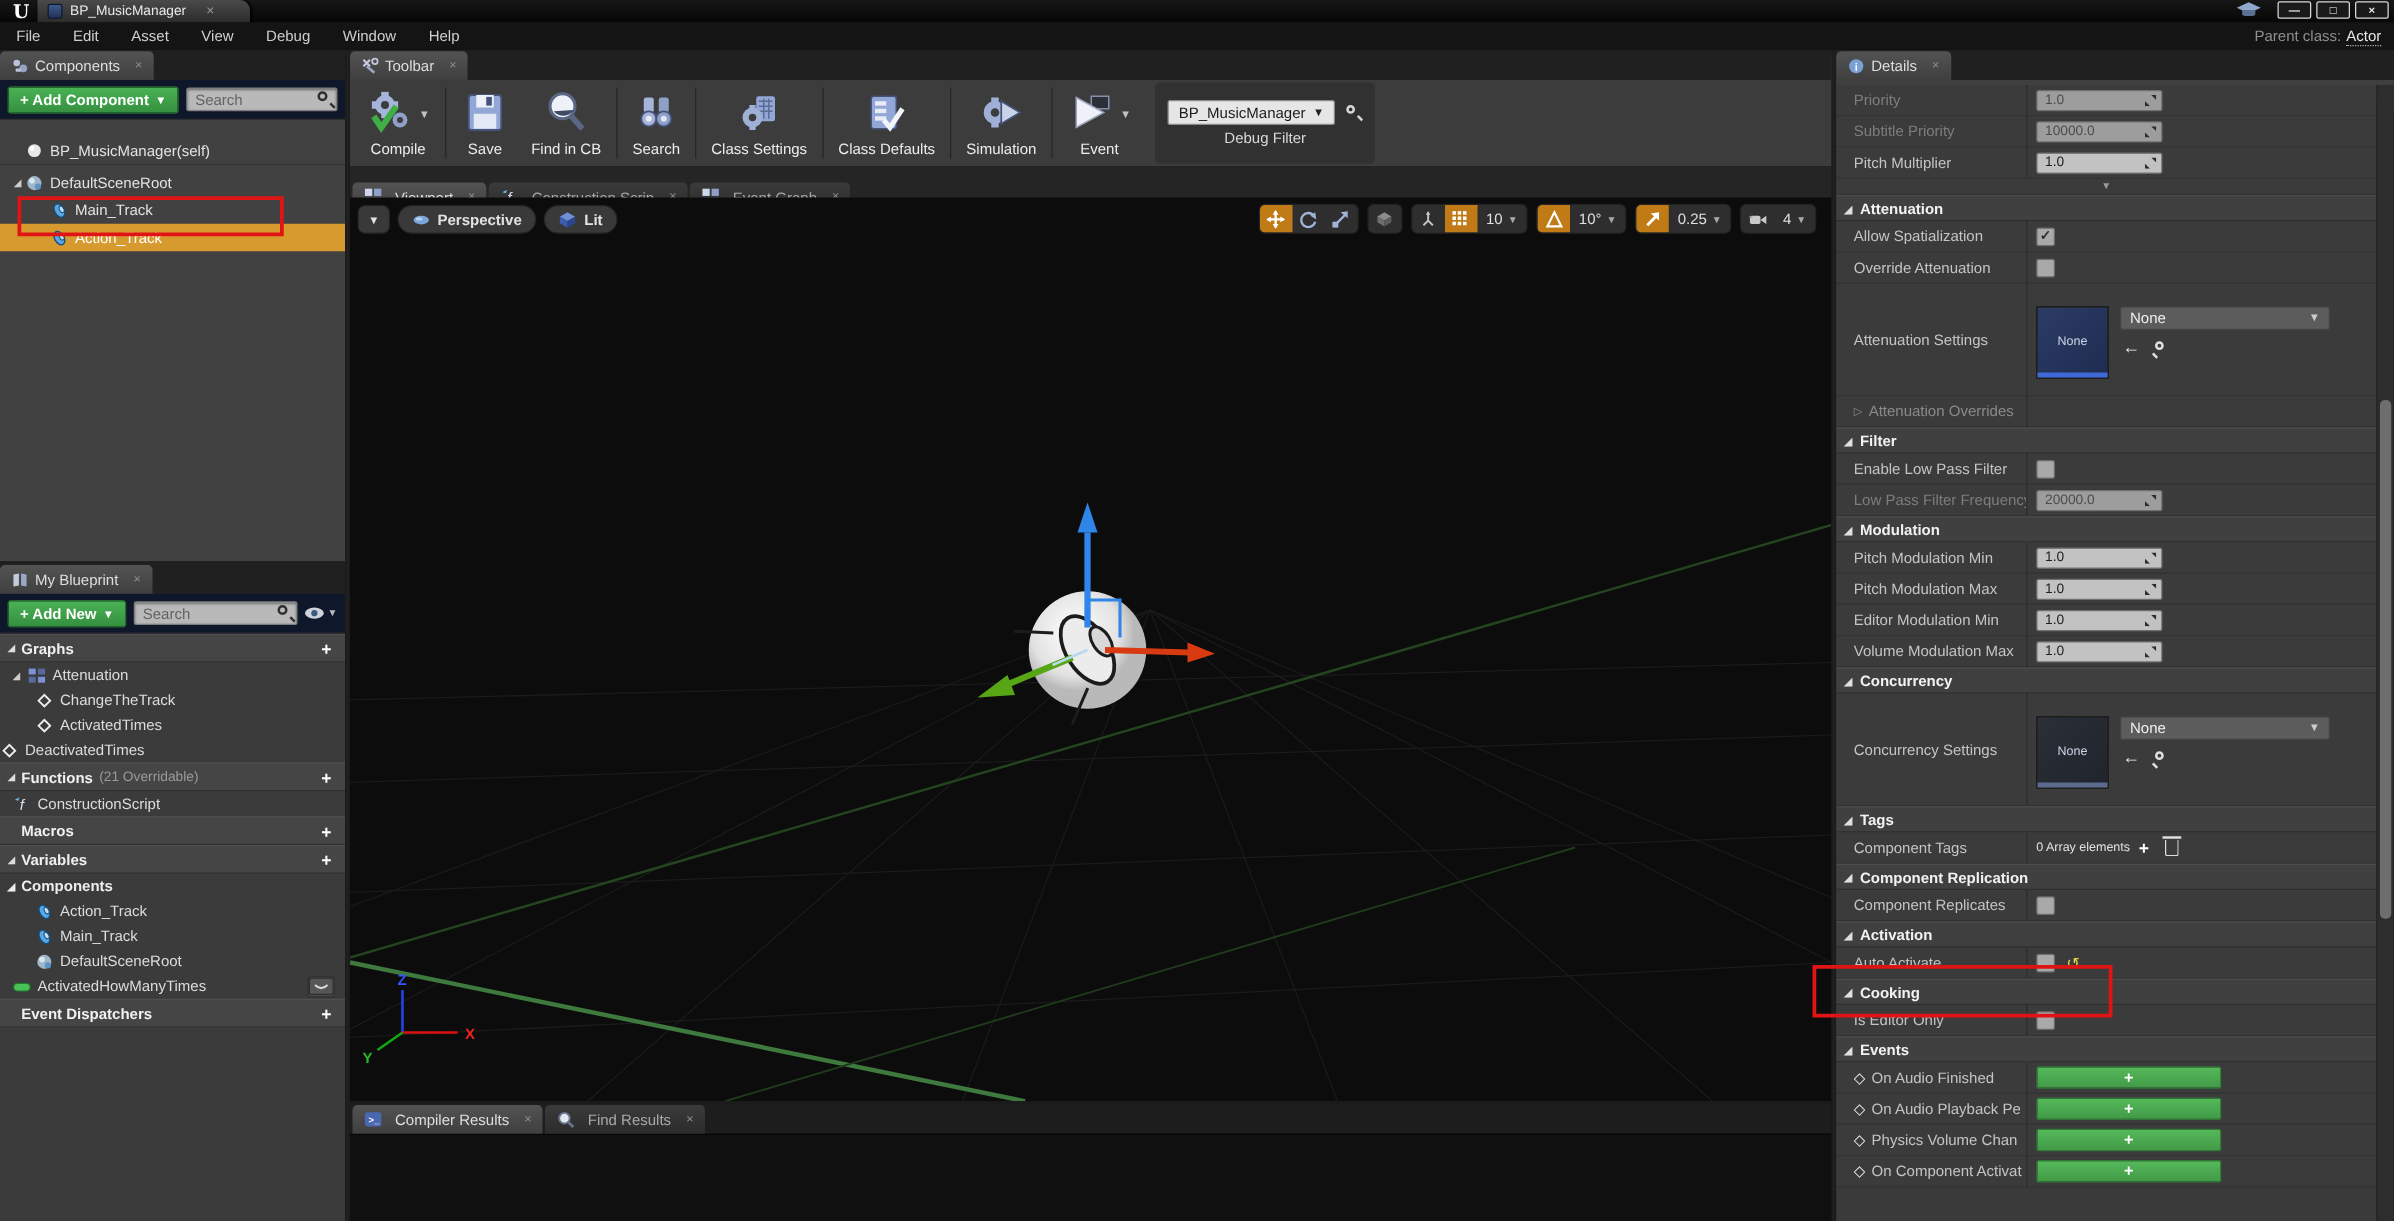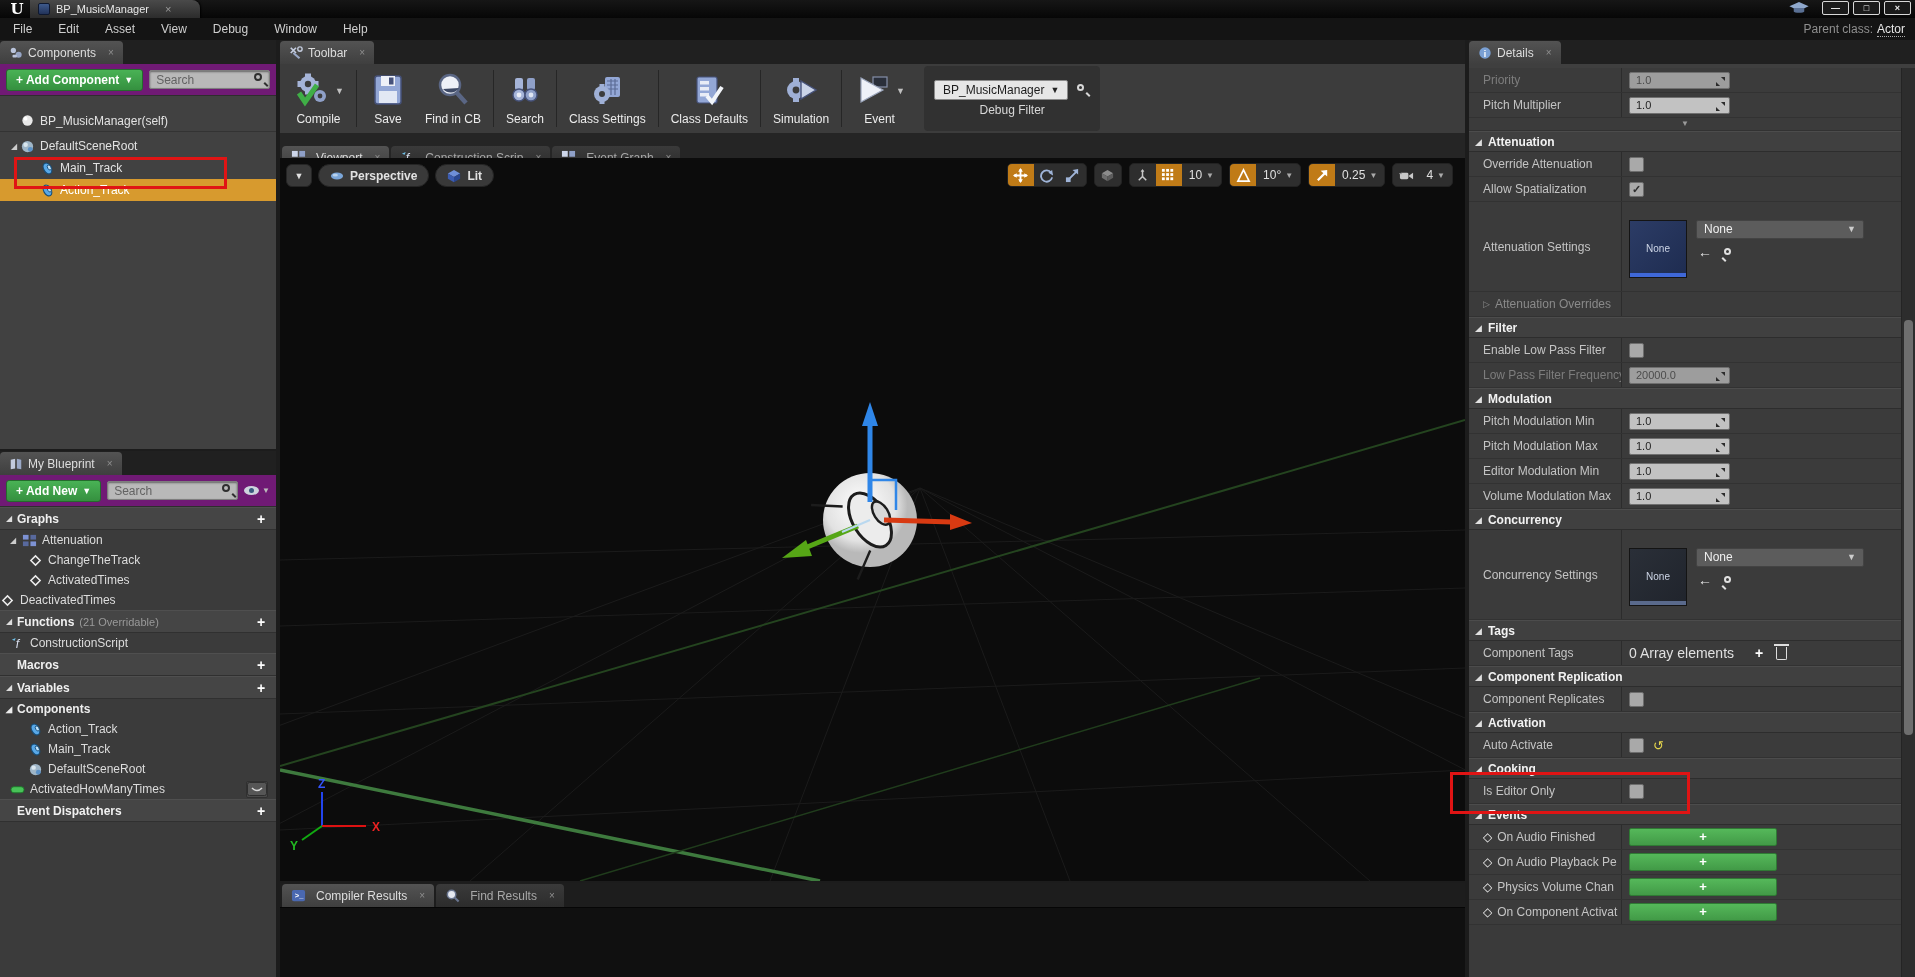--- a/index.html
+++ b/index.html
@@ -26,21 +26,21 @@
   
   .ptabbar { height:24px; background:#202020; display:flex; align-items:flex-end; }
   .ptab { height:23px; background:linear-gradient(#535353,#3f3f3f); border-radius:4px 4px 0 0; margin-right:2px; display:flex; align-items:center; gap:5px; padding:0 9px; color:#dedede; font-size:12px; white-space:nowrap; }
   .ptab.inactive { background:linear-gradient(#3a3a3a,#2c2c2c); color:#a8a8a8; }
   .ptab .x { color:#8f8f8f; font-size:10px; margin-left:7px; }
   .ticon { width:14px; height:14px; display:inline-block; flex:none; }
   .ticon svg { width:100%; height:100%; display:block; }
 
   
   #components-panel { position:absolute; left:0; top:40px; width:278px; height:409px; background:#414141; border-right:2px solid #1c1c1c; }
-  .panel-toolbar { height:32px; background:#701a75; display:flex; align-items:center; padding:0 6px; gap:6px; border-bottom:1px solid #2e2e2e; }
+  .panel-toolbar { height:32px; background:#0f172a; display:flex; align-items:center; padding:0 6px; gap:6px; border-bottom:1px solid #2e2e2e; }
   .green-btn { background:linear-gradient(#49b255,#35903f); border:1px solid #246b2d; border-radius:3px; color:#fff; font-weight:bold; font-size:12px; height:22px; display:flex; align-items:center; gap:5px; padding:0 9px; white-space:nowrap; }
   .green-btn .dd { font-size:9px; }
   .searchwrap { position:relative; flex:1; min-width:0; }
   .searchwrap input { width:100%; height:19px; background:#b9b9b9; border:1px solid #7e7e7e; border-radius:2px; color:#333; font-size:12px; padding:0 22px 0 6px; font-family:"Liberation Sans",sans-serif; box-shadow:inset 0 1px 2px rgba(0,0,0,.45); }
   .searchwrap input::placeholder { color:#636363; }
   .cssmag { position:absolute; right:8px; top:3px; width:8px; height:8px; border:2px solid #2f2f2f; border-radius:50%; }
   .cssmag::after { content:''; position:absolute; width:2px; height:5px; background:#2f2f2f; transform:rotate(-45deg); left:9px; top:7px; }
   .tree { padding-top:2px;margin-top:12px; }
   .tree-row { height:22px; display:flex; align-items:center; font-size:12px; color:#e2e2e2; position:relative; }
   .tree-row.sep { border-bottom:1px solid #333; margin-bottom:3px; }
@@ -129,21 +129,21 @@
   .asset-thumb.blue::after { content:''; position:absolute; left:0; right:0; bottom:0; height:4px; background:#3f68d8; }
   .asset-thumb.slate { background:linear-gradient(135deg,#2a2f38,#20242c); }
   .asset-thumb.slate::after { content:''; position:absolute; left:0; right:0; bottom:0; height:4px; background:#5a6a8c; }
   .asset-right { display:flex; flex-direction:column; gap:6px; }
   .dropdown { width:168px; height:19px; background:#5c5c5c; border:1px solid #434343; border-radius:2px; color:#f0f0f0; font-size:12px; display:flex; align-items:center; justify-content:space-between; padding:0 7px; }
   .dropdown .dd { font-size:9px; color:#ccc; }
   .asset-icons { display:flex; gap:12px; align-items:center; padding-left:2px; }
   .useleft { color:#e8e8e8; font-size:14px; font-weight:bold; line-height:14px; }
   .cssmag3 { width:7px; height:7px; border:2px solid #e0e0e0; border-radius:50%; position:relative; display:inline-block; }
   .cssmag3::after { content:''; position:absolute; width:2px; height:5px; background:#e0e0e0; transform:rotate(-45deg); left:-3px; top:7px; }
-  .arraytext { color:#e0e0e0; font-size:14px; margin-right:14px; }
+  .arraytext { color:#e0e0e0; font-size:10px; }
   .plusw { color:#fff; font-weight:bold; font-size:14px; }
   .trash { width:11px; height:13px; border:1px solid #ddd; border-top:none; border-radius:0 0 2px 2px; position:relative; margin-left:6px; }
   .trash::before { content:''; position:absolute; left:-3px; top:-3px; width:15px; height:2px; background:#ddd; }
   .event-btn { width:148px; height:18px; background:linear-gradient(#55b85a,#429a47); border:1px solid #2f7a34; border-radius:2px; color:#fff; font-weight:bold; font-size:13px; line-height:16px; text-align:center; }
   .collapsed-lbl { color:#8a8a8a; }
   #details-scrollbar { position:absolute; right:0; top:28px; width:14px; bottom:0; background:#2d2d2d; border-left:1px solid #242424; }
   #details-scrollbar .thumb { position:absolute; left:2px; width:9px; top:252px; height:415px; background:#6e6e6e; border-radius:4px; }
 
   
   .annotation { position:absolute; border:3px solid #e01414; z-index:50; pointer-events:none; }
@@ -823,20 +823,34 @@
           <div class="dval">
             <div class="numbox">
               <span>1.0</span>
               <span class="corner"><svg viewBox="0 0 10 10">
                   <polygon points="10,0 10,4.5 5.5,0" fill="#2c2c2c"></polygon>
                   <polygon points="0,10 4.5,10 0,5.5" fill="#2c2c2c"></polygon>
                 </svg></span>
             </div>
           </div>
         </div>
+        <div class="drow dim">
+          <div class="dlabel">
+            <span>Subtitle Priority</span>
+          </div>
+          <div class="dval">
+            <div class="numbox">
+              <span>10000.0</span>
+              <span class="corner"><svg viewBox="0 0 10 10">
+                  <polygon points="10,0 10,4.5 5.5,0" fill="#2c2c2c"></polygon>
+                  <polygon points="0,10 4.5,10 0,5.5" fill="#2c2c2c"></polygon>
+                </svg></span>
+            </div>
+          </div>
+        </div>
         <div class="drow">
           <div class="dlabel">
             <span>Pitch Multiplier</span>
           </div>
           <div class="dval">
             <div class="numbox">
               <span>1.0</span>
               <span class="corner"><svg viewBox="0 0 10 10">
                   <polygon points="10,0 10,4.5 5.5,0" fill="#2c2c2c"></polygon>
                   <polygon points="0,10 4.5,10 0,5.5" fill="#2c2c2c"></polygon>
@@ -844,32 +858,32 @@
             </div>
           </div>
         </div>
         <div class="expander-row">▼</div>
         <div class="dhead">
           <span class="exp">◢</span>
           <span>Attenuation</span>
         </div>
         <div class="drow">
           <div class="dlabel">
+            <span>Allow Spatialization</span>
+          </div>
+          <div class="dval">
+            <div class="checkbox">✓</div>
+          </div>
+        </div>
+        <div class="drow">
+          <div class="dlabel">
             <span>Override Attenuation</span>
           </div>
           <div class="dval">
             <div class="checkbox"></div>
-          </div>
-        </div>
-        <div class="drow">
-          <div class="dlabel">
-            <span>Allow Spatialization</span>
-          </div>
-          <div class="dval">
-            <div class="checkbox">✓</div>
           </div>
         </div>
         <div class="drow" style="min-height:90px">
           <div class="dlabel">
             <span>Attenuation Settings</span>
           </div>
           <div class="dval">
             <div class="asset-wrap">
               <div class="asset-thumb blue">
                 <span>None</span>

